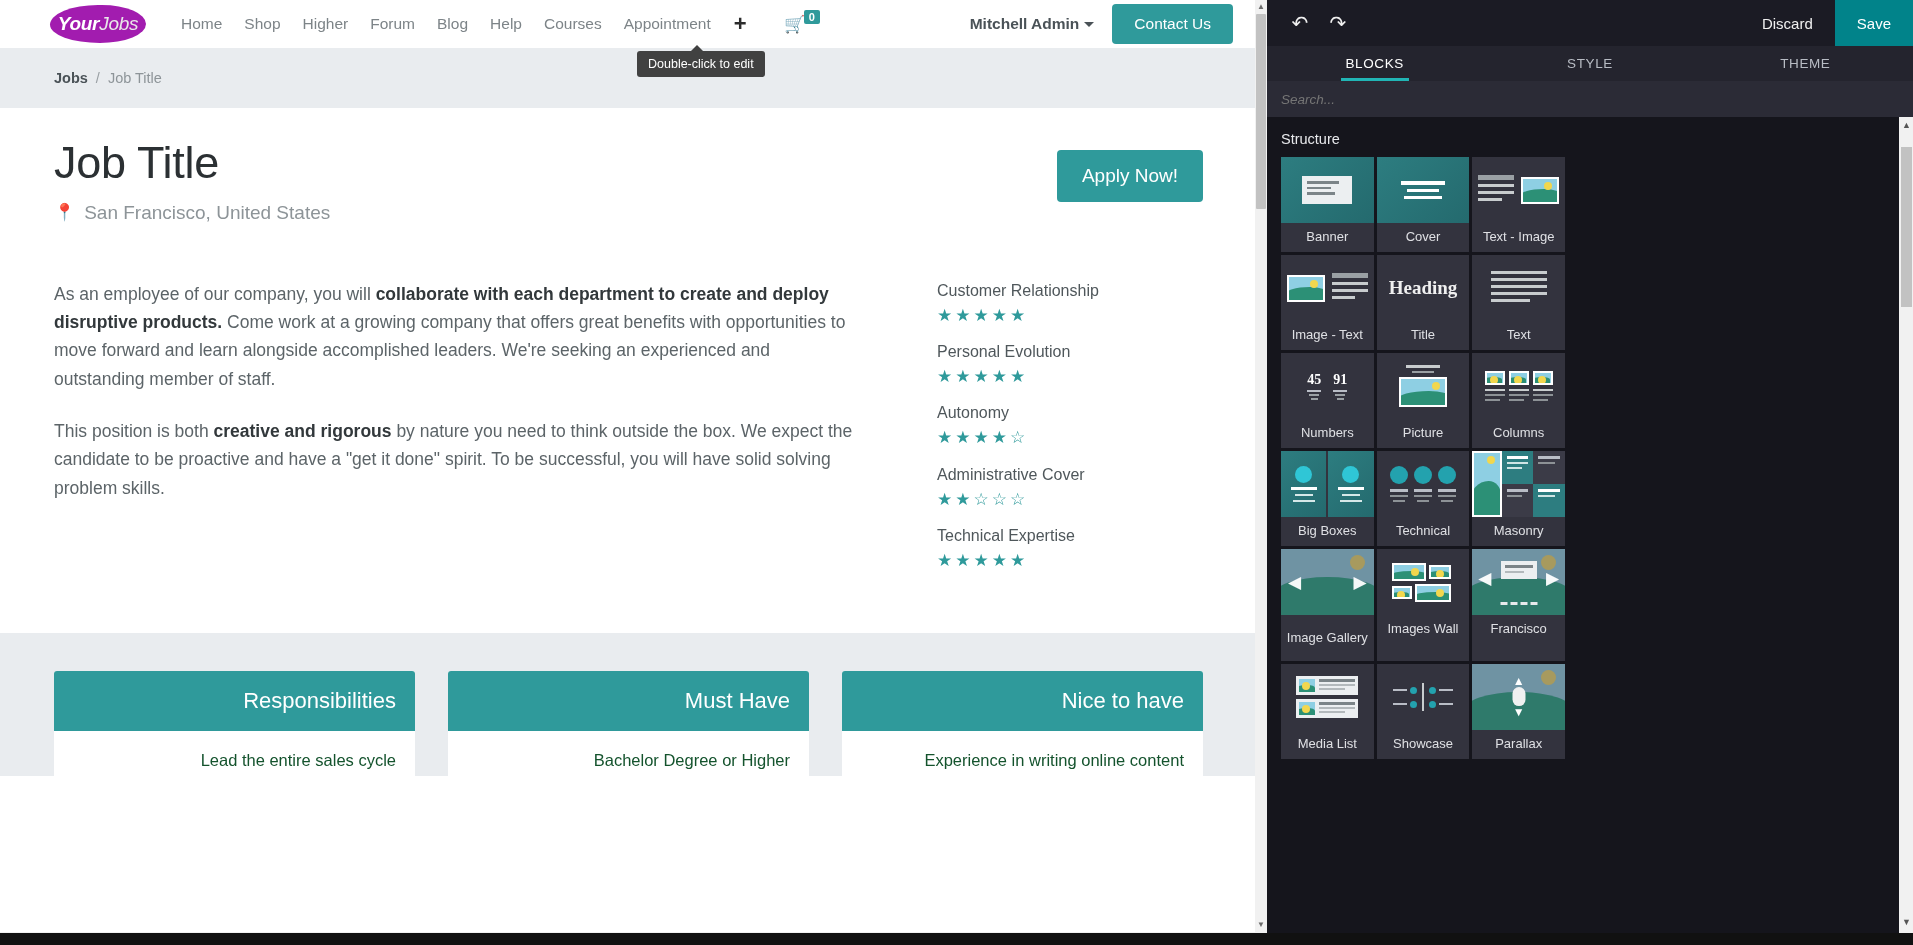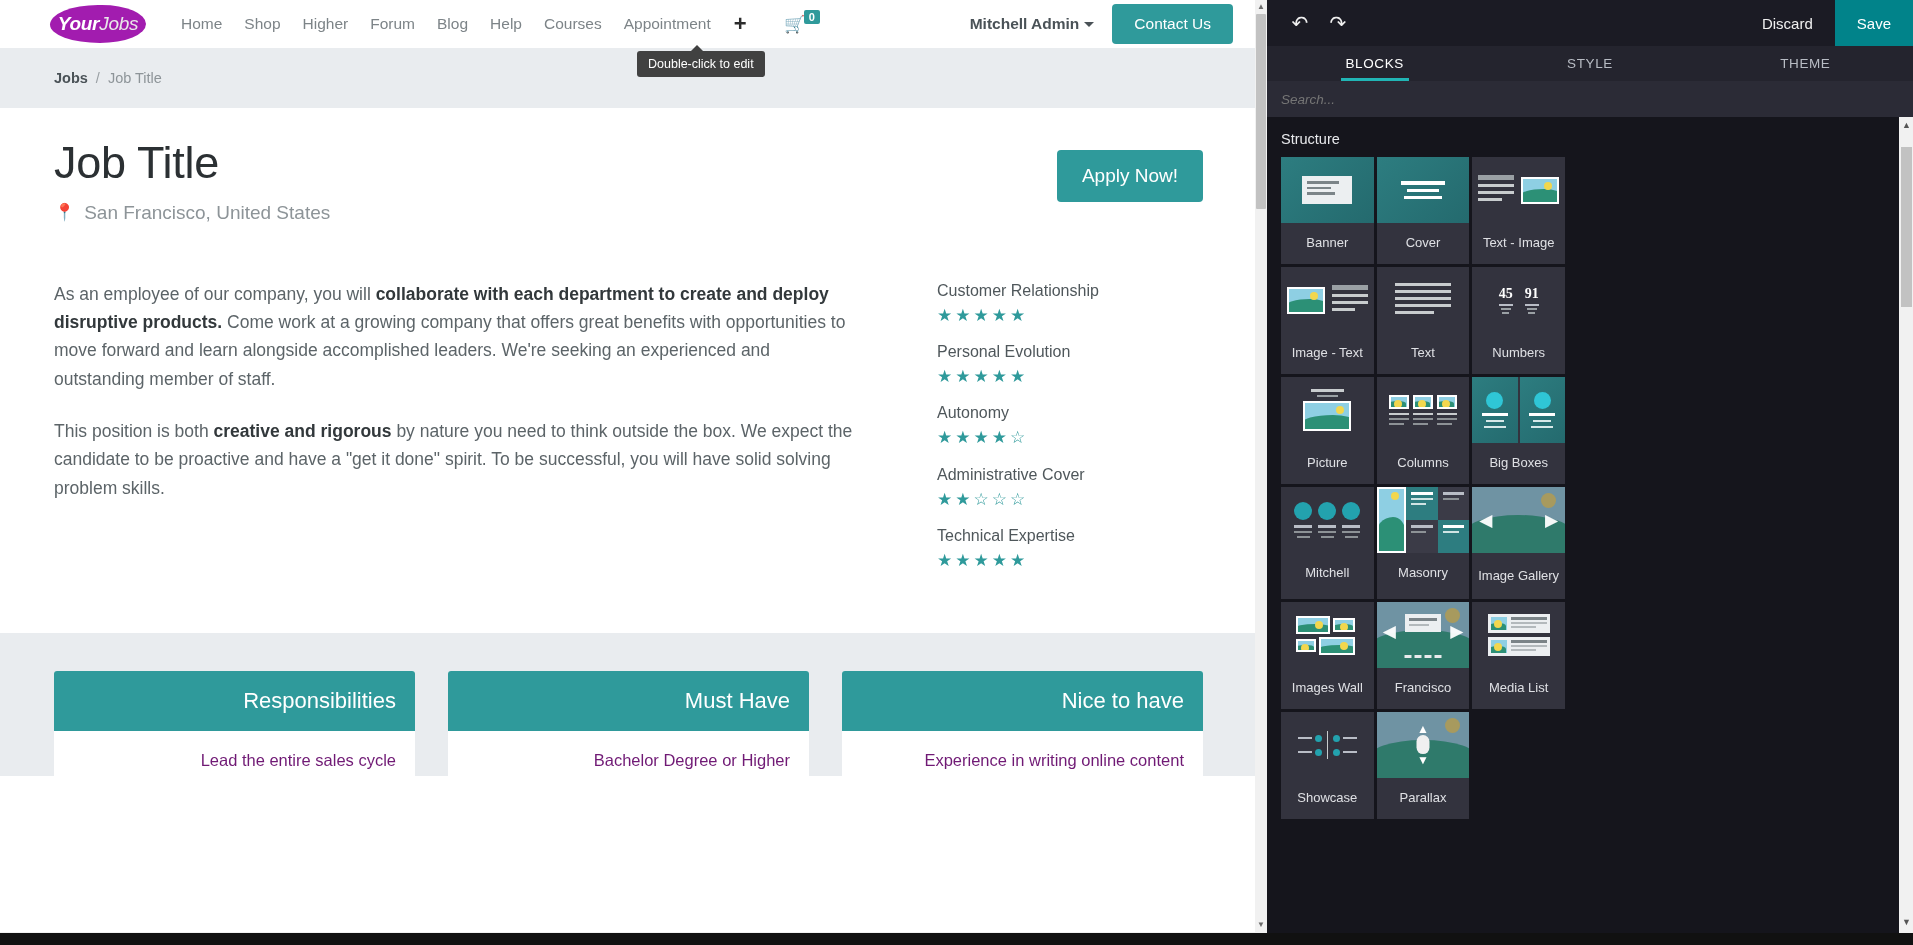--- a/index.html
+++ b/index.html
@@ -82,21 +82,21 @@
   .col-text b { color:#32383b; font-weight:bold; }
   .col-skills { width: 300px; padding-left:73px; padding-top:2px;}
   .skill-name { font-size:16px; color:#4f575b; margin-bottom:6px; }
   .stars { margin-bottom:17px; font-size:17px; color:#2f9a9b; letter-spacing:3px; line-height:1.2; }
 
   
   .cards-band { background:#e9ecef; margin-top:45px; padding: 38px 54px 0 54px; display:flex; gap:33px; }
   .card { flex:1; background:#fff; border-radius:3px 3px 0 0; overflow:hidden;text-align:right; }
   .card-head { background:#2f9a9b; color:#fff; font-size:22px; padding:17px 19px; }
   .card-body { padding: 14px 19px 0 19px; }
-  .card-body li { list-style:none; font-size:16.5px; color:#701a75; padding:6px 0 6px 5px; }
+  .card-body li { list-style:none; font-size:16.5px; color:#14532d; padding:6px 0 6px 5px; }
 
   
   .sb-v {
     position:absolute; right:0; top:0; width:12px; height:945px; background:#f1f1f1;
   }
   .sb-v-thumb { position:absolute; top:0; left:1px; width:10px; height:195px; background:#c2c2c2; border-radius:1px;}
   .sb-v-arrow { position:absolute; left:1px; width:10px; text-align:center; font-size:8px; color:#6b6b6b;}
   .sb-h { position:absolute; left:0; bottom:0; width:1255px; height:13px; background:#f1f1f1; }
   .sb-h-thumb { position:absolute; left:8px; top:1px; width:543px; height:10px; background:#e2e2e2; }
 
@@ -119,21 +119,21 @@
   .ed-search input {
     background:transparent; border:none; outline:none; color:#b9bdc6;
     font-size:13.5px; font-style:italic; width:100%; font-family:"Liberation Sans", sans-serif;
   }
   .ed-body { flex:1; position:relative; overflow:hidden; background:#15151c; }
   .ed-scroll { position:absolute; inset:0 14px 0 0; overflow:hidden; padding:14px 0 0 14px; }
   .sec-title { color:#e8e9ec; font-size:14.5px; margin-bottom:10px; }
   .grid { display:grid; grid-template-columns: repeat(3, 1fr); gap:3px; width:284px;}
   .tile { background:#33333e; cursor:pointer; }
   .tile-thumb { height:66px; display:flex; align-items:center; justify-content:center; position:relative; overflow:hidden;}
-  .tile-label { height:41px; display:flex; align-items:center; justify-content:center; text-align:center;
+  .tile-label { height:29px; display:flex; align-items:center; justify-content:center; text-align:center;
                 color:#dfe0e4; font-size:13px; line-height:1.12; padding:0 3px; }
   .tile-label.two { height:46px; }
   .th-teal { background:linear-gradient(135deg,#2d7d80,#246a6e); }
   .th-dark { background:#33333e; }
 
   .mini-card { background:#eceff1; width:50px; height:28px; padding:5px 5px 0 5px;}
   .mini-card i { display:block; height:2.5px; background:#7b8488; margin-bottom:3px;}
   .lines i { display:block; height:3px; background:#c8ccce; margin-bottom:4px; }
   .img-ico { width:38px; height:27px; background:#8ecfe3; border:2px solid #fff; position:relative; overflow:hidden;}
   .img-ico:after{content:"";position:absolute;left:-4px;bottom:0;width:120%;height:55%;
@@ -336,20 +336,26 @@
               <div class="lines" style="width:36px">
                 <i style="width:100%;height:5px;background:#9aa0a4"></i>
                   <i></i>
                   <i></i>
                   <i style="width:65%"></i>
               </div>
             </div>
             <div class="tile-label">Image - Text</div>
           </div>
 
+          <div class="tile">
+            <div class="tile-thumb th-dark">
+              <span style="font-family:'Liberation Serif',serif;color:#f0f0f0;font-size:19px;font-weight:bold">Heading</span>
+            </div>
+            <div class="tile-label">Title</div>
+          </div>
 
           <div class="tile">
             <div class="tile-thumb th-dark">
               <div class="lines" style="width:56px">
                 <i style="width:100%"></i>
                   <i style="width:100%"></i>
                   <i style="width:100%"></i>
                   <i style="width:100%"></i>
                   <i style="width:70%"></i>
               </div>
@@ -448,21 +454,21 @@
                     <i style="display:block;height:2px;background:#8d9296;width:70%;margin:0 auto"></i>
                   </div>
                 <div style="text-align:center">
                     <div class="circle-t" style="margin:0 auto 5px"></div>
                     <i style="display:block;height:2.5px;background:#b9bdc6;margin-bottom:3px"></i>
                     <i style="display:block;height:2px;background:#8d9296;margin-bottom:3px"></i>
                     <i style="display:block;height:2px;background:#8d9296;width:70%;margin:0 auto"></i>
                   </div>
               </div>
             </div>
-            <div class="tile-label">Mitchell</div>
+            <div class="tile-label">Technical</div>
           </div>
 
           <div class="tile">
             <div class="tile-thumb th-dark" style="padding:0">
               <div style="display:flex;width:100%;height:100%">
                 <div class="img-ico" style="width:32%;height:100%;border:2px solid #fff"></div>
                 <div style="flex:1;display:flex;flex-direction:column">
                   <div style="flex:1;display:flex">
                     <div style="flex:1;background:#2d7d80;padding:5px">
                         <i style="display:block;height:2.5px;background:#fff;margin-bottom:3px"></i>

